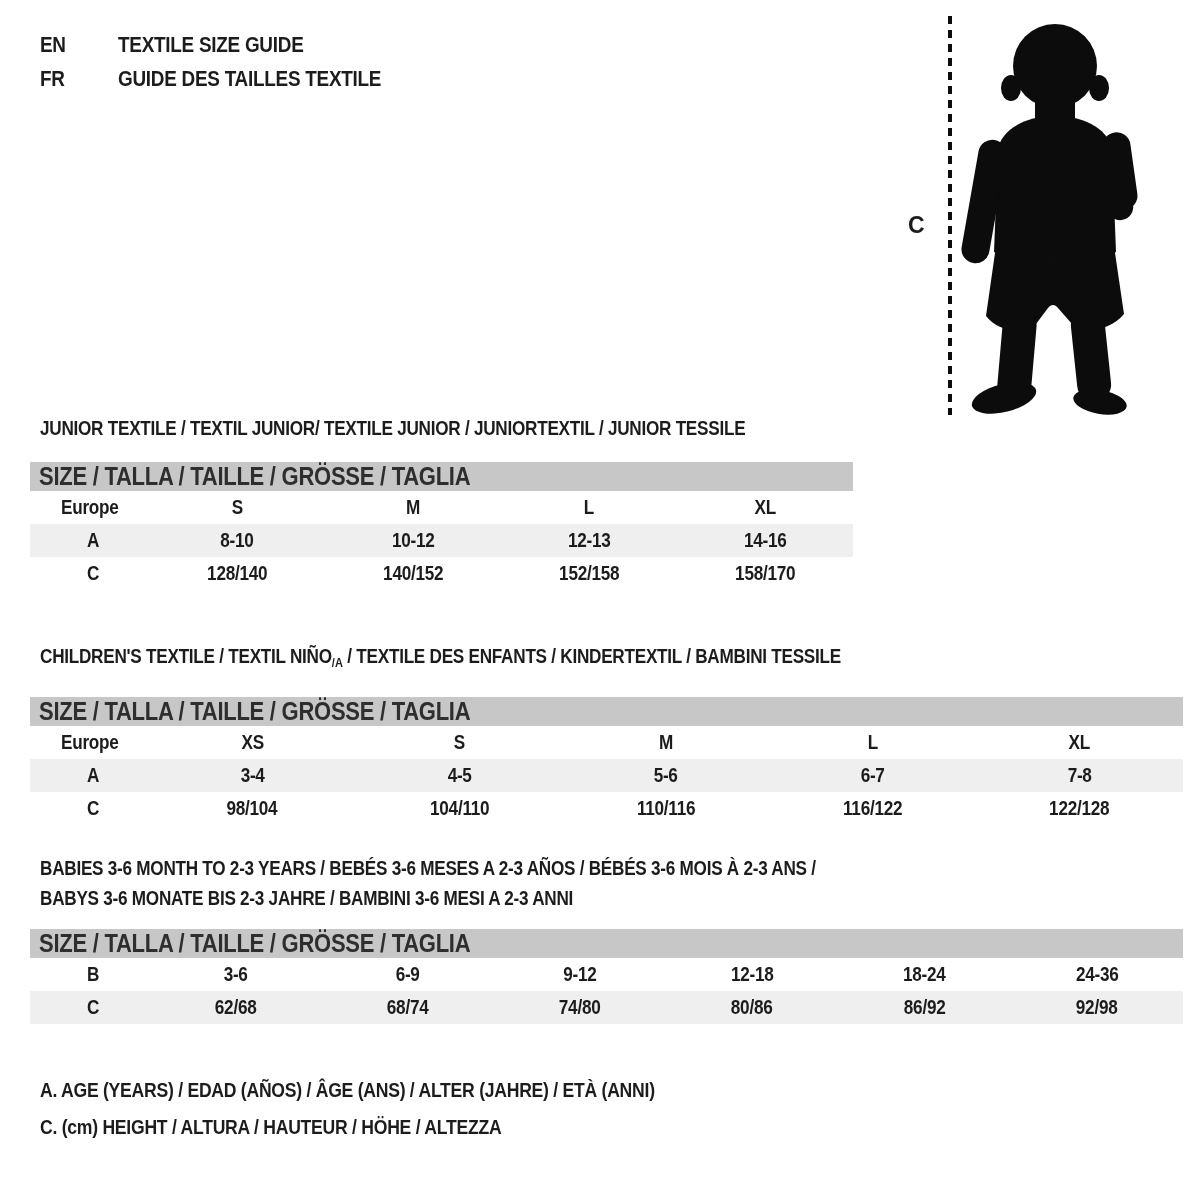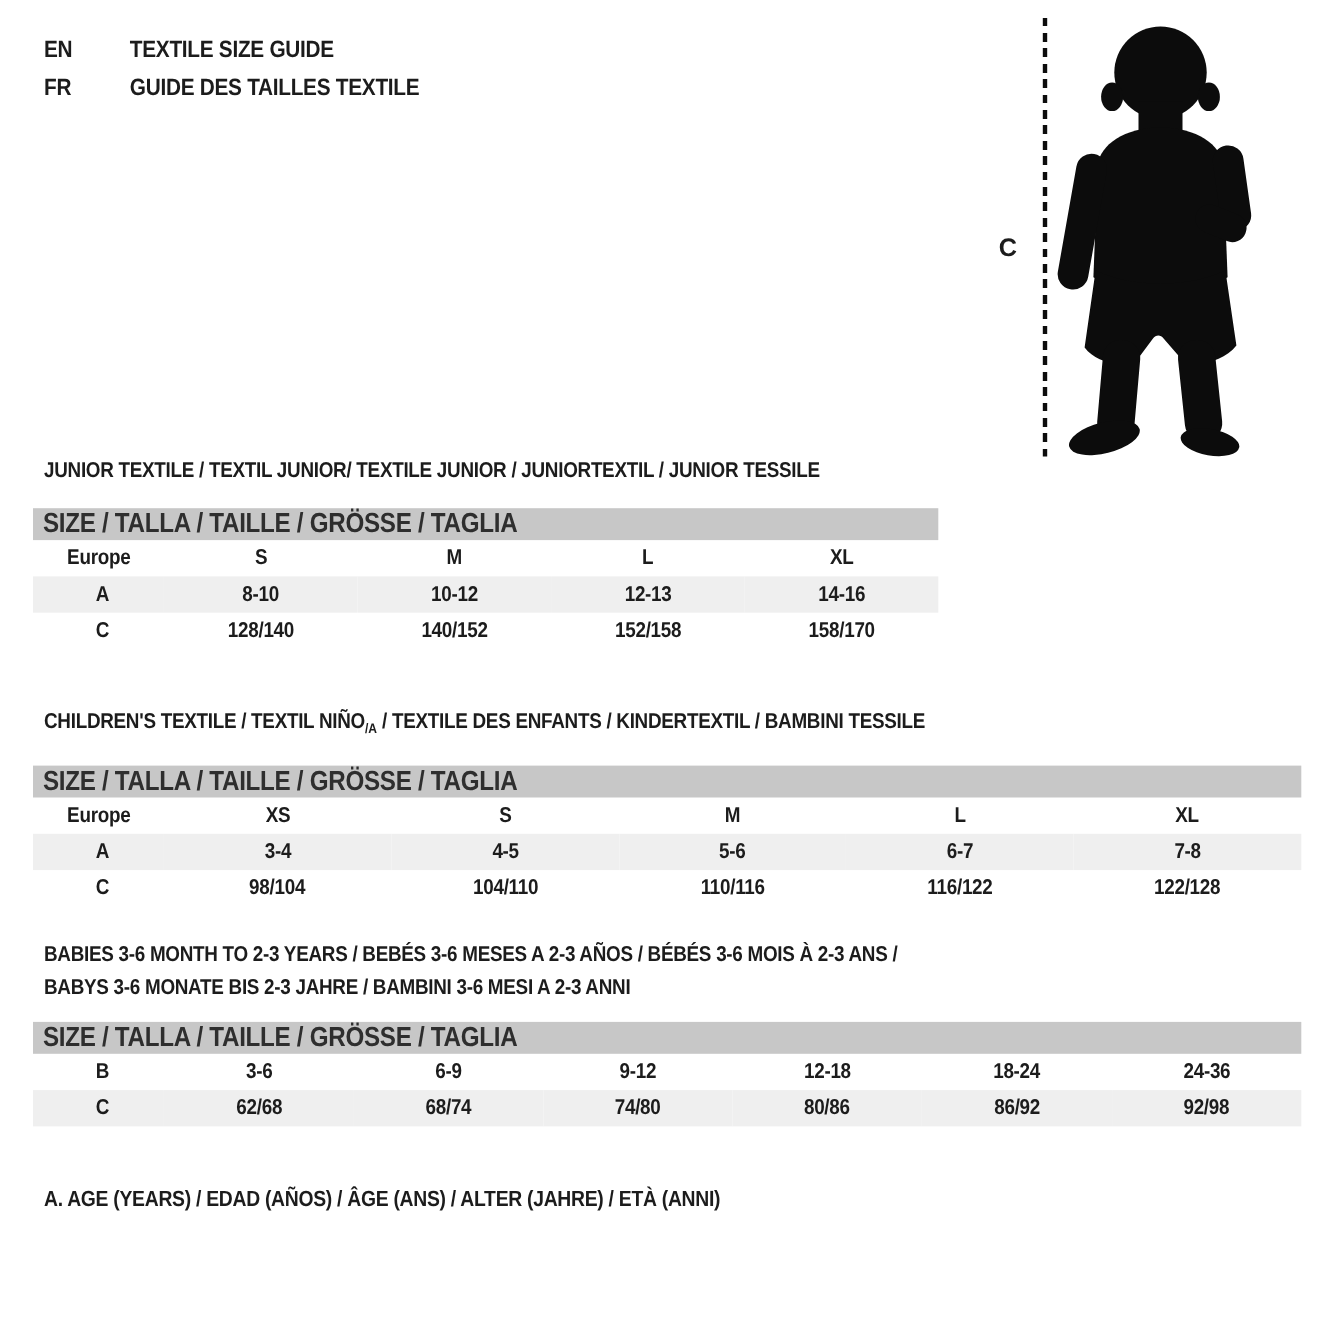--- a/index.html
+++ b/index.html
@@ -186,15 +186,16 @@
             <td data-name="size-cell"><span class="cx">80/86</span></td>
             <td data-name="size-cell"><span class="cx">86/92</span></td>
             <td data-name="size-cell"><span class="cx">92/98</span></td>
           </tr>
         </tbody>
       </table>
   </section>
 
   <div id="legend" data-name="measurement-legend">
     <div class="legend-line" data-name="legend-line-age-years"><span class="cx left">A. AGE (YEARS) / EDAD (AÑOS) / ÂGE (ANS) / ALTER (JAHRE) / ETÀ (ANNI)</span></div>
+    <div class="legend-line" data-name="legend-line-height"><span class="cx left">C. (cm) HEIGHT / ALTURA / HAUTEUR / HÖHE / ALTEZZA</span></div>
   </div>
 
 </div>
 
 </body></html>

